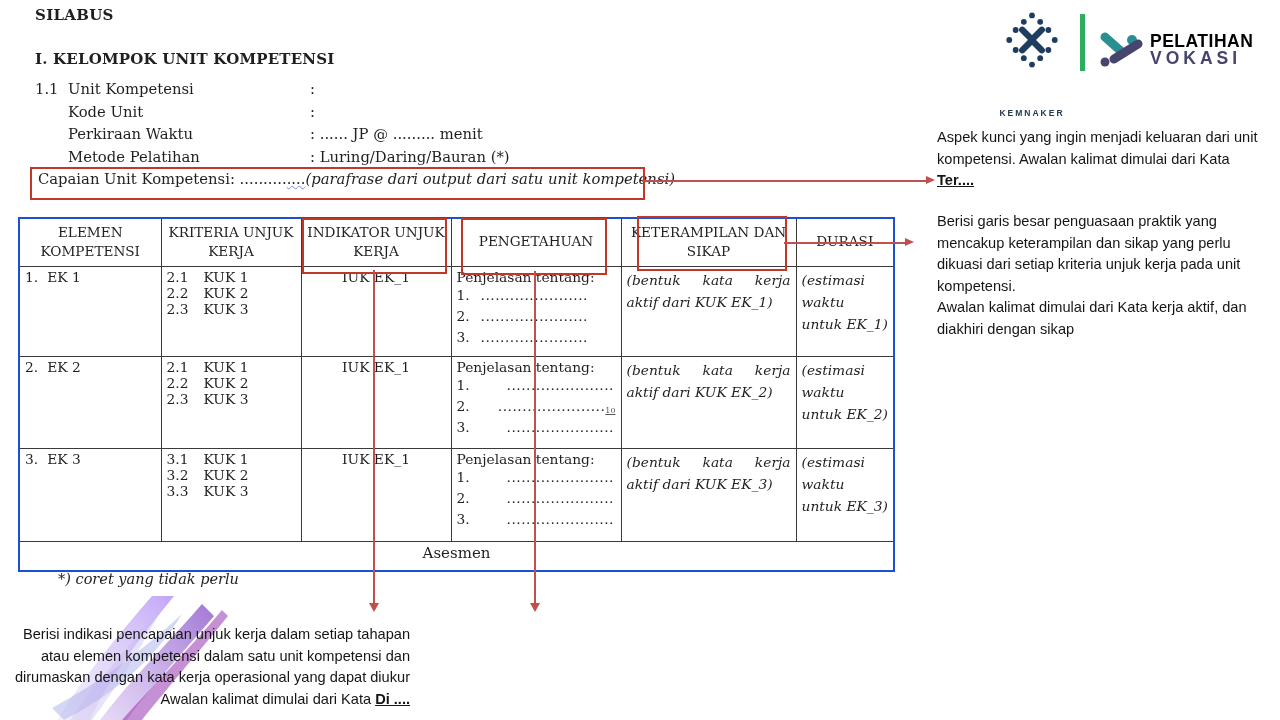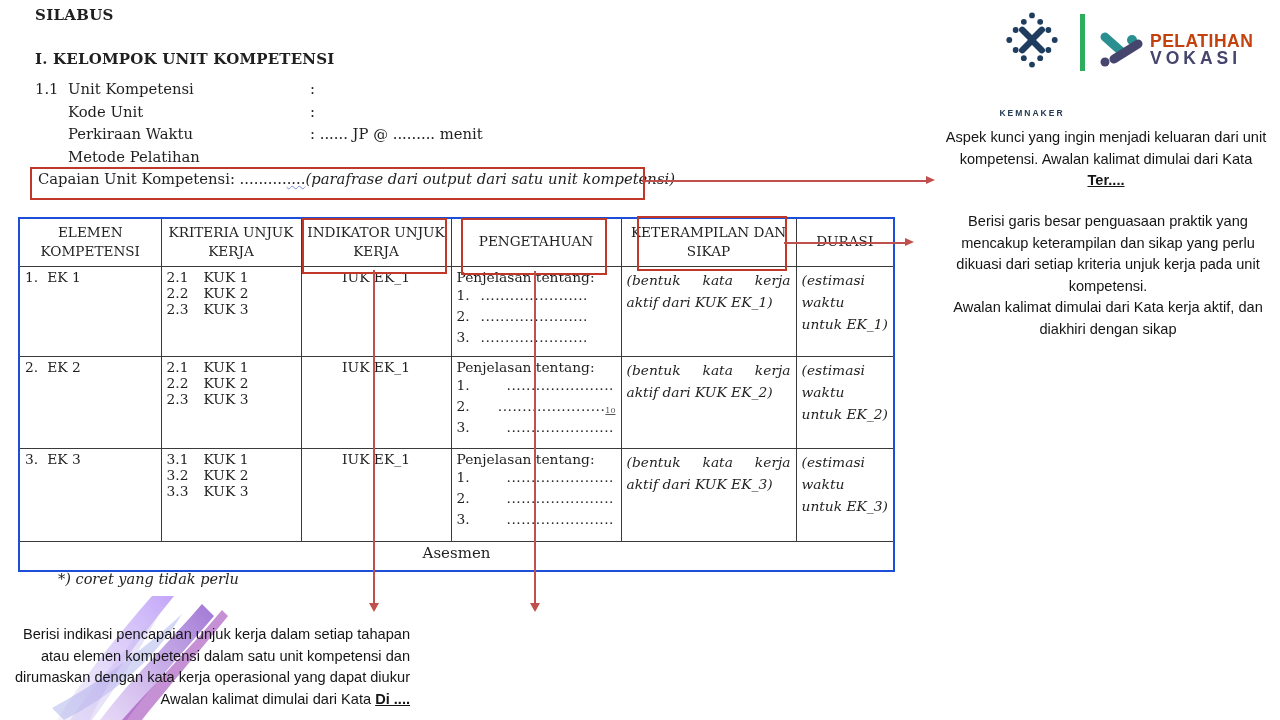--- a/index.html
+++ b/index.html
@@ -41,34 +41,34 @@
   
   .redbox{position:absolute;border:2.5px solid #c13828;pointer-events:none;z-index:5;}
   .hline{position:absolute;height:2px;background:#c0504d;z-index:5;}
   .vline{position:absolute;width:2px;background:#c0504d;z-index:5;}
   .head-right{position:absolute;width:0;height:0;border-top:4.5px solid transparent;
               border-bottom:4.5px solid transparent;border-left:9px solid #c0504d;z-index:5;}
   .head-down{position:absolute;width:0;height:0;border-left:5px solid transparent;
              border-right:5px solid transparent;border-top:9px solid #c0504d;z-index:5;}
 
   
-  .ann{position:absolute;font-size:14.6px;line-height:21.5px;color:#151515;z-index:6;text-align:center;}
+  .ann{position:absolute;font-size:14.6px;line-height:21.5px;color:#151515;z-index:6;}
   .kw{font-weight:bold;text-decoration:underline;}
   .ann-right1{left:937px;top:127px;width:338px;}
   .ann-right2{left:937px;top:211px;width:342px;}
   .ann-bl{left:10px;top:624px;width:400px;text-align:right;}
   .ann-bm{left:518px;top:631px;width:322px;}
 
   
   .kemnaker{position:absolute;left:988px;top:10px;width:88px;display:flex;flex-direction:column;align-items:center;gap:36px;}
   .kemnaker-label{font-size:8.5px;font-weight:bold;letter-spacing:2px;color:#223a52;margin-top:2px;}
   .divider-green{position:absolute;left:1080px;top:14px;width:4.5px;height:57px;background:#2fad5f;}
   .pv{position:absolute;left:1098px;top:30px;display:flex;align-items:center;gap:6px;}
   .pv-text{display:flex;flex-direction:column;line-height:17.5px;}
-  .pv-line1{font-size:17.5px;font-weight:bold;letter-spacing:.5px;color:#c2410c;}
+  .pv-line1{font-size:17.5px;font-weight:bold;letter-spacing:.5px;color:#000000;}
   .pv-line2{font-size:17.5px;font-weight:bold;letter-spacing:4px;color:#45456e;}
 
   .swirl{position:absolute;left:52px;top:596px;z-index:1;}
 </style>
 </head>
 <body>
 
 <div class="canvas">
 
   <svg class="swirl" width="185" height="124" viewBox="0 0 185 124">
@@ -104,20 +104,21 @@
       <span class="fvalue">:</span>
     </div>
     <div class="frow">
       <span class="fnum"></span>
       <span class="flabel">Perkiraan Waktu</span>
       <span class="fvalue">:  ...... JP @ ......... menit</span>
     </div>
     <div class="frow">
       <span class="fnum"></span>
       <span class="flabel">Metode Pelatihan</span>
+      <span class="fvalue">: Luring/Daring/Bauran (*)</span>
     </div>
     <div class="frow">
       <span class="fnum"></span>
       <span class="flabel">Capaian Unit Kompetensi</span>
       <span class="fvalue"><span>: ..........</span><span class="wavy">....</span><span class="paren-italic">(parafrase dari output dari satu unit kompetensi)</span></span>
     </div>
   </div>
 
   <table class="silabus">
     <colgroup>

